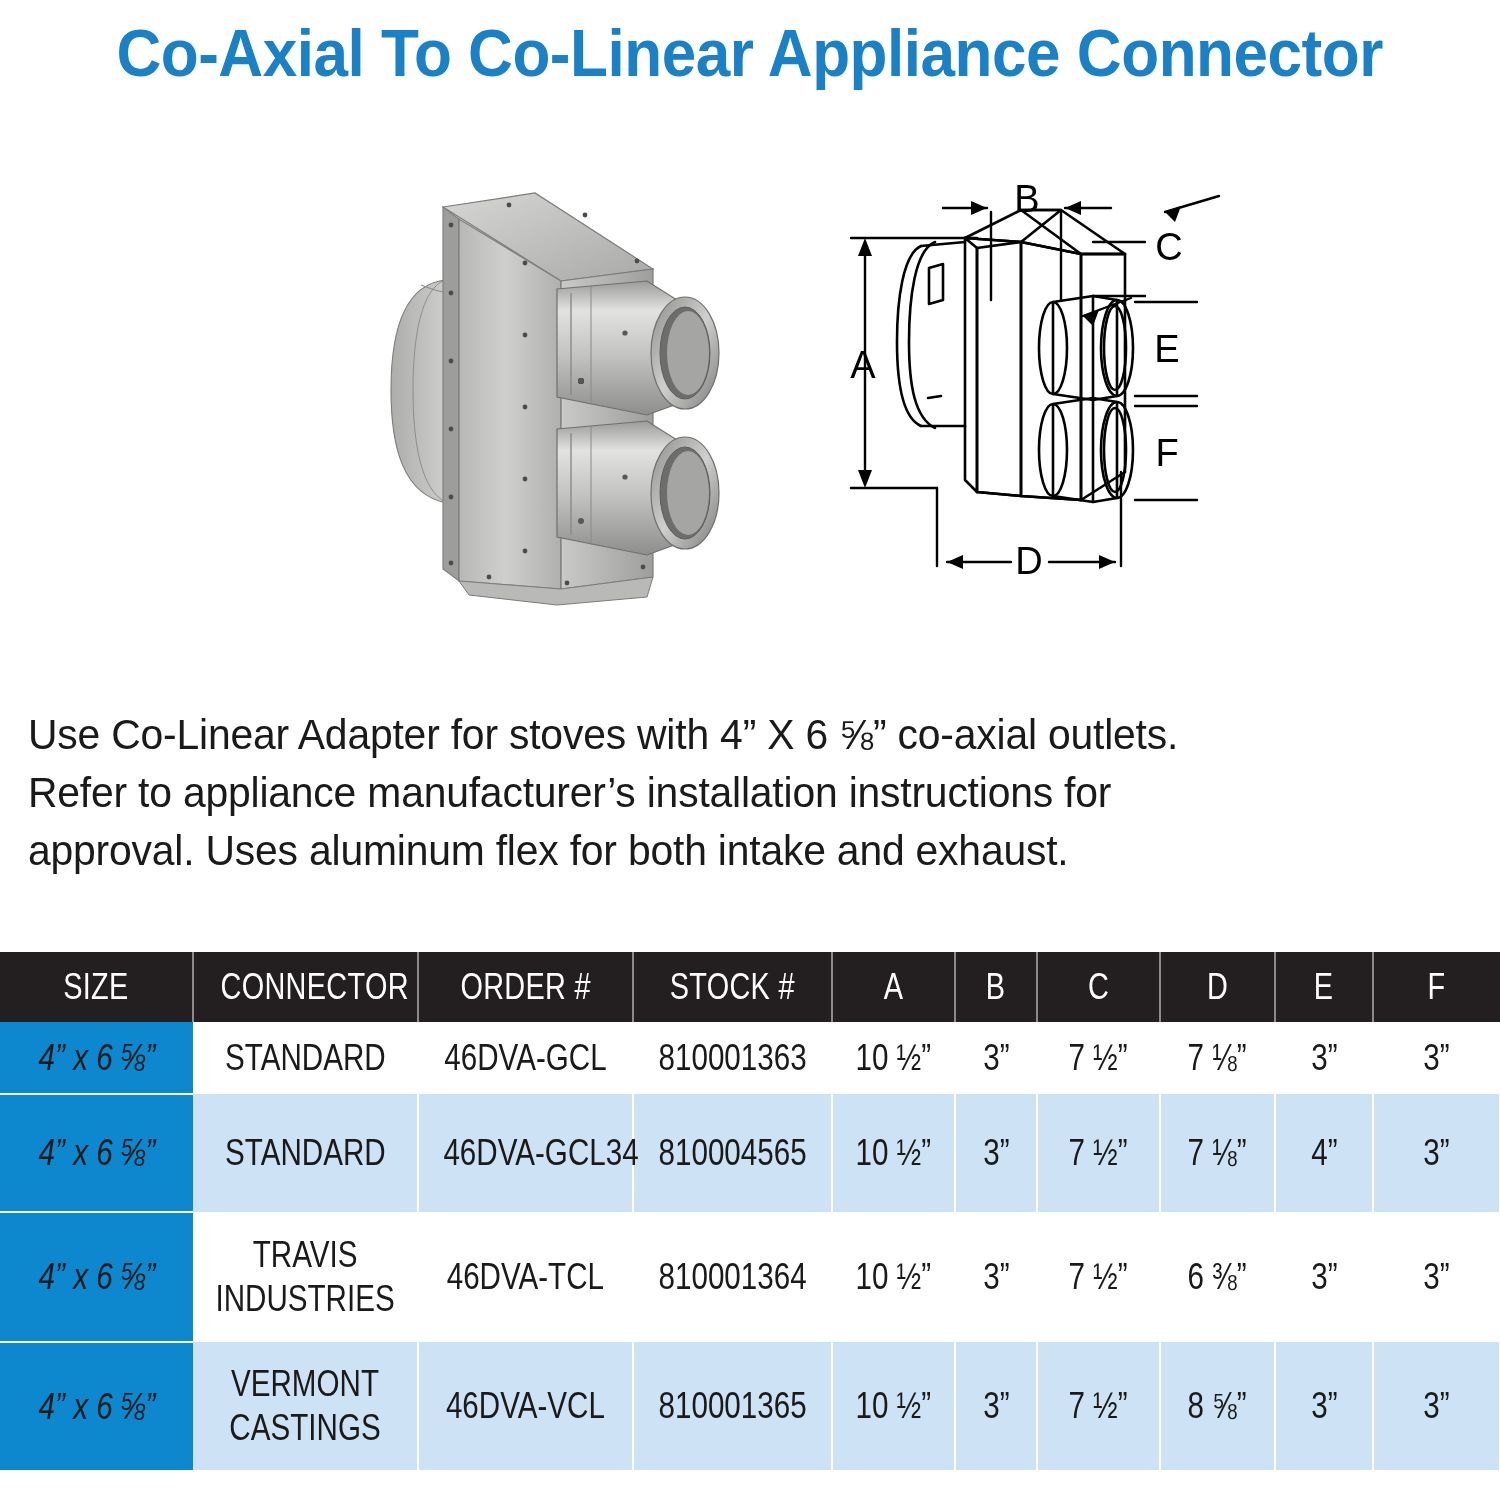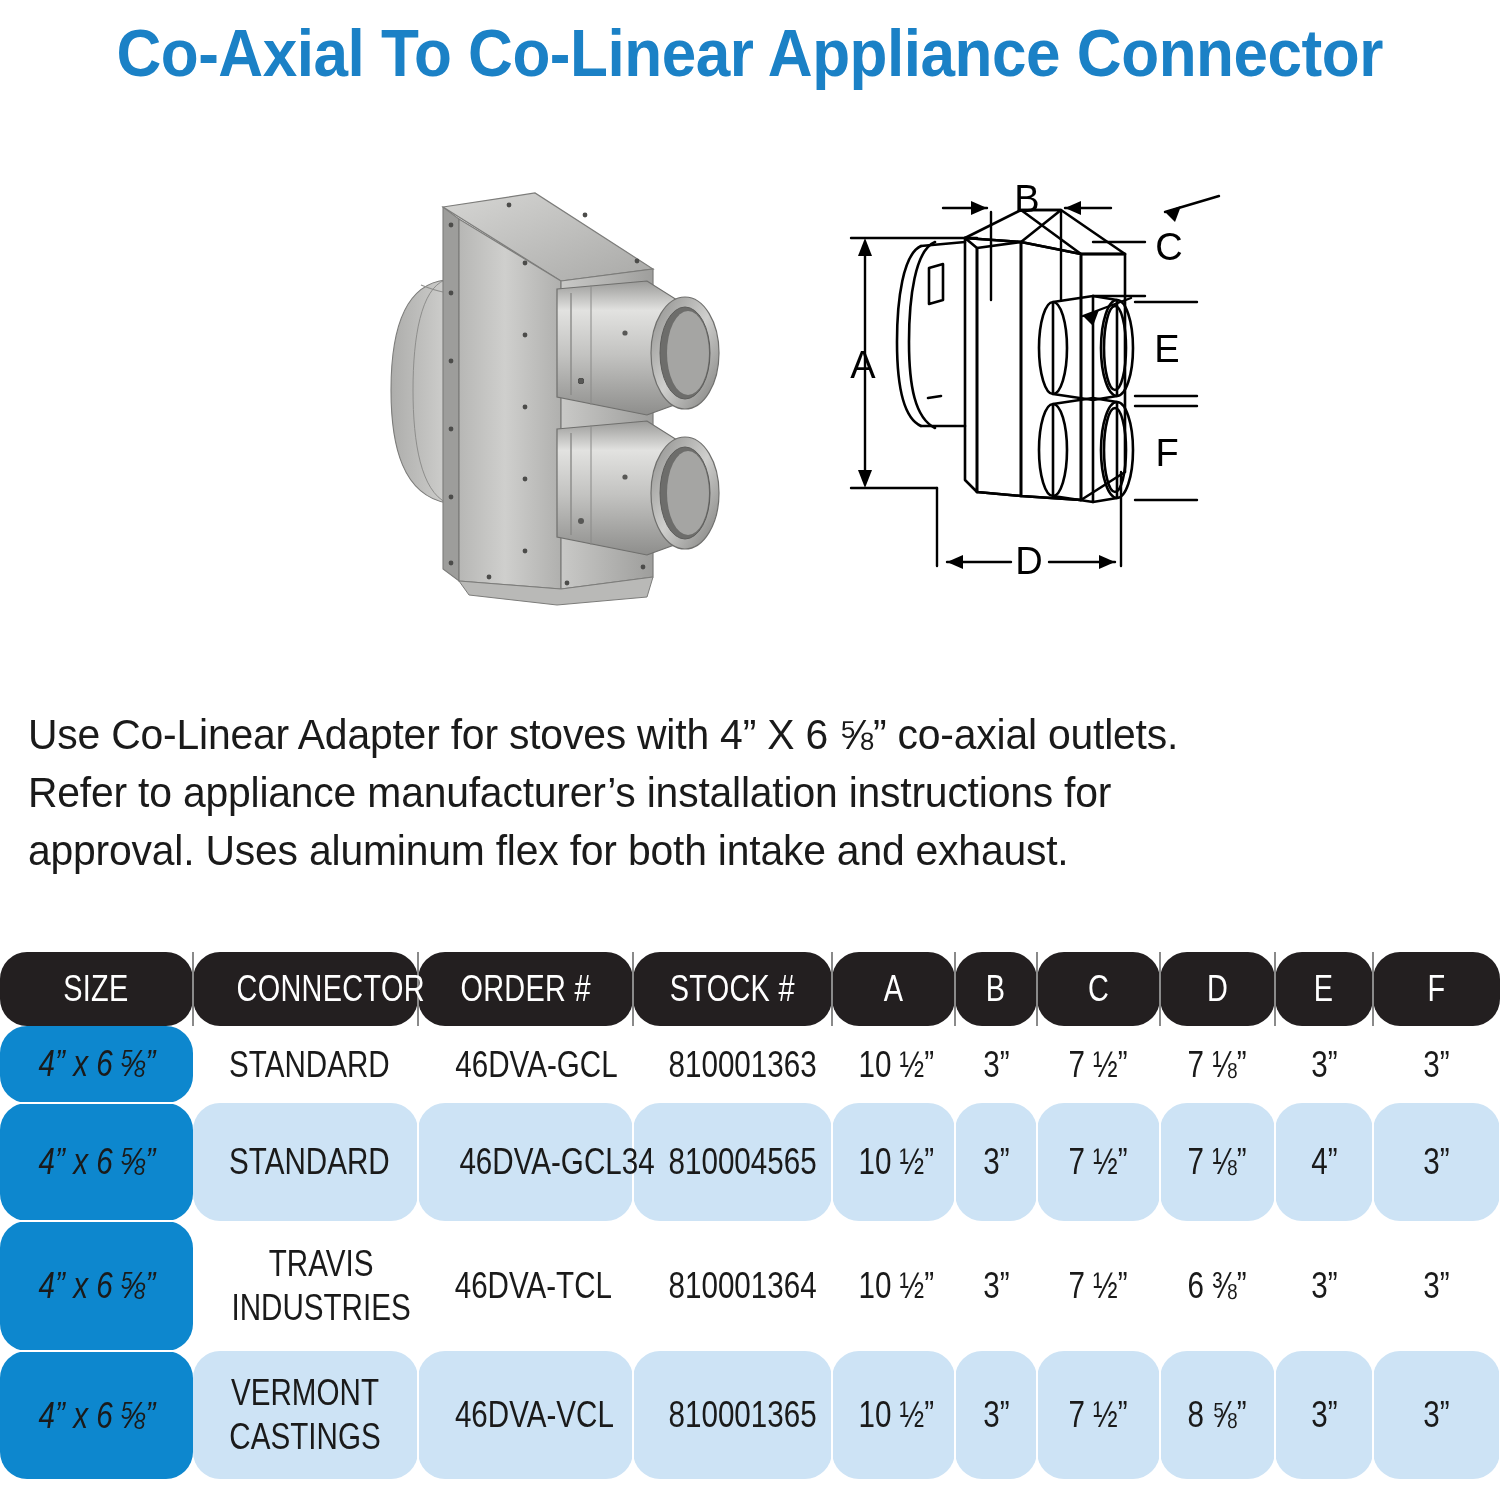--- a/index.html
+++ b/index.html
@@ -47,25 +47,24 @@
   .blurb p { margin: 0; }
 
   
   .spec-table {
     position: absolute; left: 0; top: 952px;
     width: 1500px;
     border-collapse: collapse;
     table-layout: fixed;
   }
   .spec-table th, .spec-table td {
-    padding: 16px;
+    padding: 0;
     text-align: center;
     vertical-align: middle;
     font-family: "Liberation Sans", sans-serif;
-    border-radius: 27px;
   }
   .spec-table thead th {
     background: #231f20;
     color: #ffffff;
     height: 70px;
     font-size: 37px;
     font-weight: 400;
     letter-spacing: 0.4px;
     border-right: 2px solid #8a8a8a;
     transform-origin: center;

